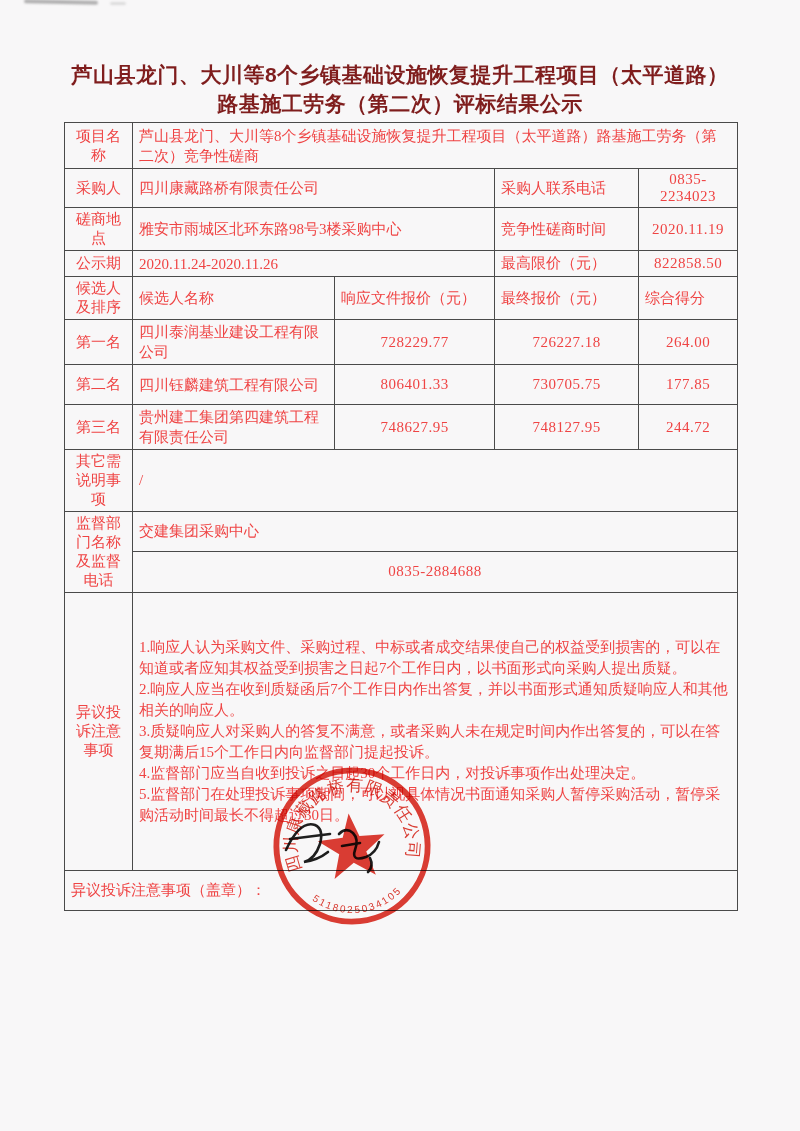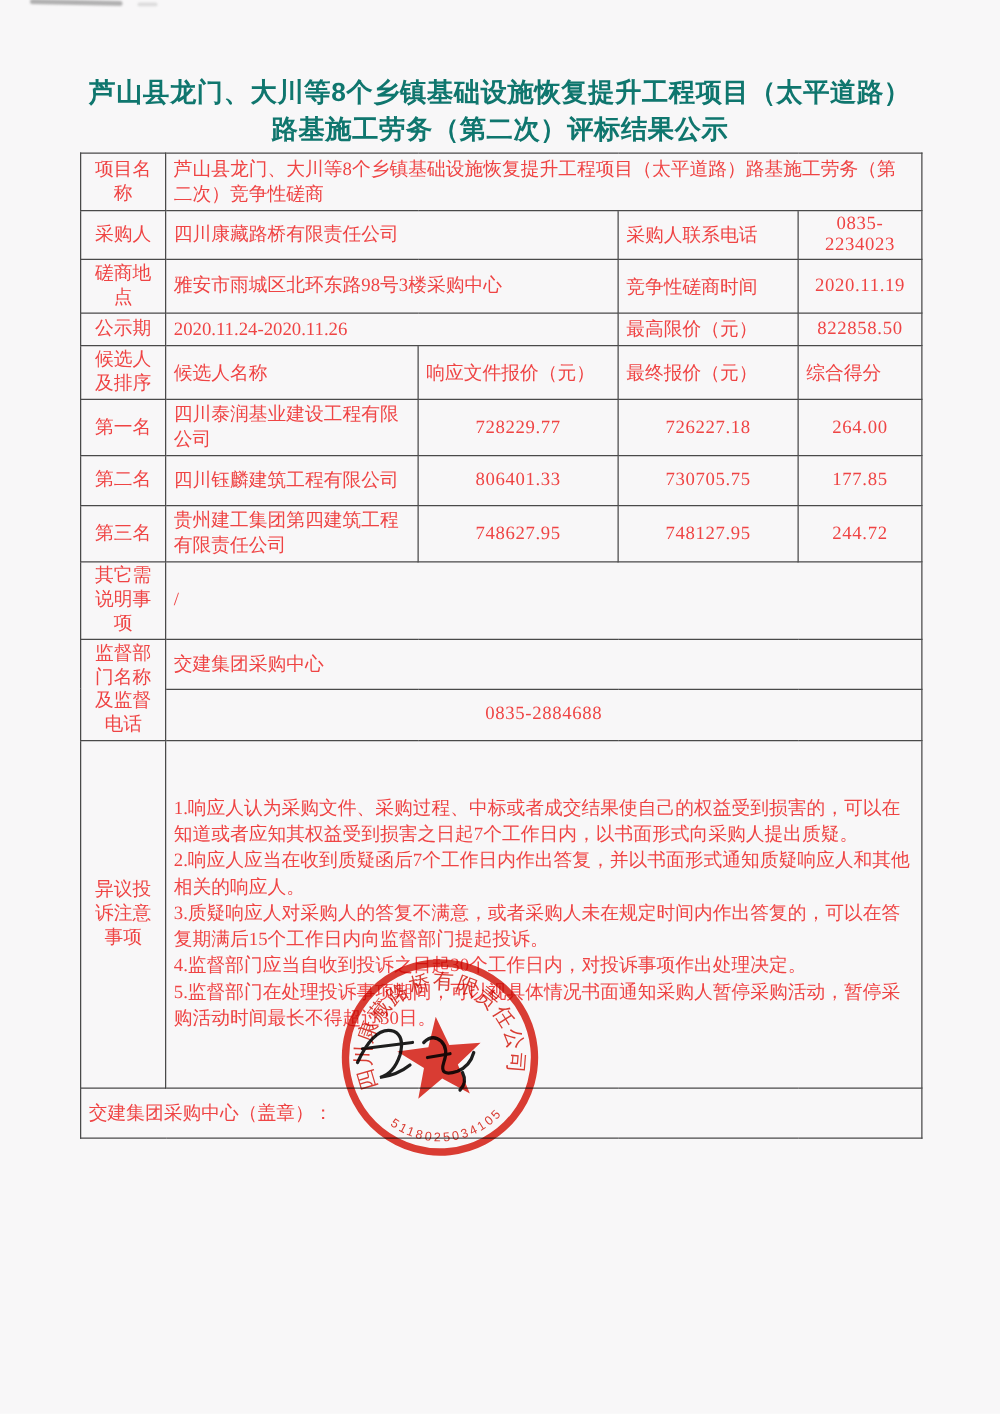--- a/index.html
+++ b/index.html
@@ -13,21 +13,21 @@
     background:#6b6b6b;opacity:.5;border-radius:2px;
     transform:rotate(1.2deg);filter:blur(1px);
   }
   .artifact-dot{
     position:absolute;top:2px;left:110px;width:16px;height:3px;
     background:#8a8a8a;opacity:.25;border-radius:2px;filter:blur(1px);
   }
   .doc-title{
     position:absolute;top:60px;left:0;width:800px;
     text-align:center;font-family:"Liberation Sans","DejaVu Sans",sans-serif;
-    font-weight:bold;font-size:21px;line-height:29px;color:#0f766e;
+    font-weight:bold;font-size:21px;line-height:29px;color:#7f1d1d;
     letter-spacing:.5px;
   }
   table.main{
     position:absolute;left:64px;top:122px;width:673px;
     border-collapse:collapse;table-layout:fixed;
     font-size:15px;color:#ef4444;
   }
   table.main td{
     border:1.5px solid #4a4a4a;
     padding:2px 6px;vertical-align:middle;
@@ -139,21 +139,21 @@
     <td class="lab">异议投诉注意事项</td>
     <td class="objection" colspan="4">
       <div>1.响应人认为采购文件、采购过程、中标或者成交结果使自己的权益受到损害的，可以在知道或者应知其权益受到损害之日起7个工作日内，以书面形式向采购人提出质疑。</div>
       <div>2.响应人应当在收到质疑函后7个工作日内作出答复，并以书面形式通知质疑响应人和其他相关的响应人。</div>
       <div>3.质疑响应人对采购人的答复不满意，或者采购人未在规定时间内作出答复的，可以在答复期满后15个工作日内向监督部门提起投诉。</div>
       <div>4.监督部门应当自收到投诉之日起30个工作日内，对投诉事项作出处理决定。</div>
       <div>5.监督部门在处理投诉事项期间，可以视具体情况书面通知采购人暂停采购活动，暂停采购活动时间最长不得超过30日。</div>
     </td>
   </tr>
   <tr class="hsig">
-    <td class="sig" colspan="5">交建集团采购中心（盖章）：</td>
+    <td class="sig" colspan="5">异议投诉注意事项（盖章）：</td>
   </tr>
 </tbody>
   </table>
 
 <div class="signature-wrap">
   <svg width="120" height="62" viewBox="0 0 120 62">
     <g stroke="#1e1e1e" stroke-width="2.6" fill="none" stroke-linecap="round">
       <path d="M4,38 Q18,8 33,13 Q42,17 38,32 Q33,47 22,50 Q36,48 46,40"></path>
       <path d="M8,27 L48,22"></path>
       <path d="M57,22 Q64,15 71,21 Q77,27 73,38 Q69,50 84,45 Q94,41 97,30"></path>

